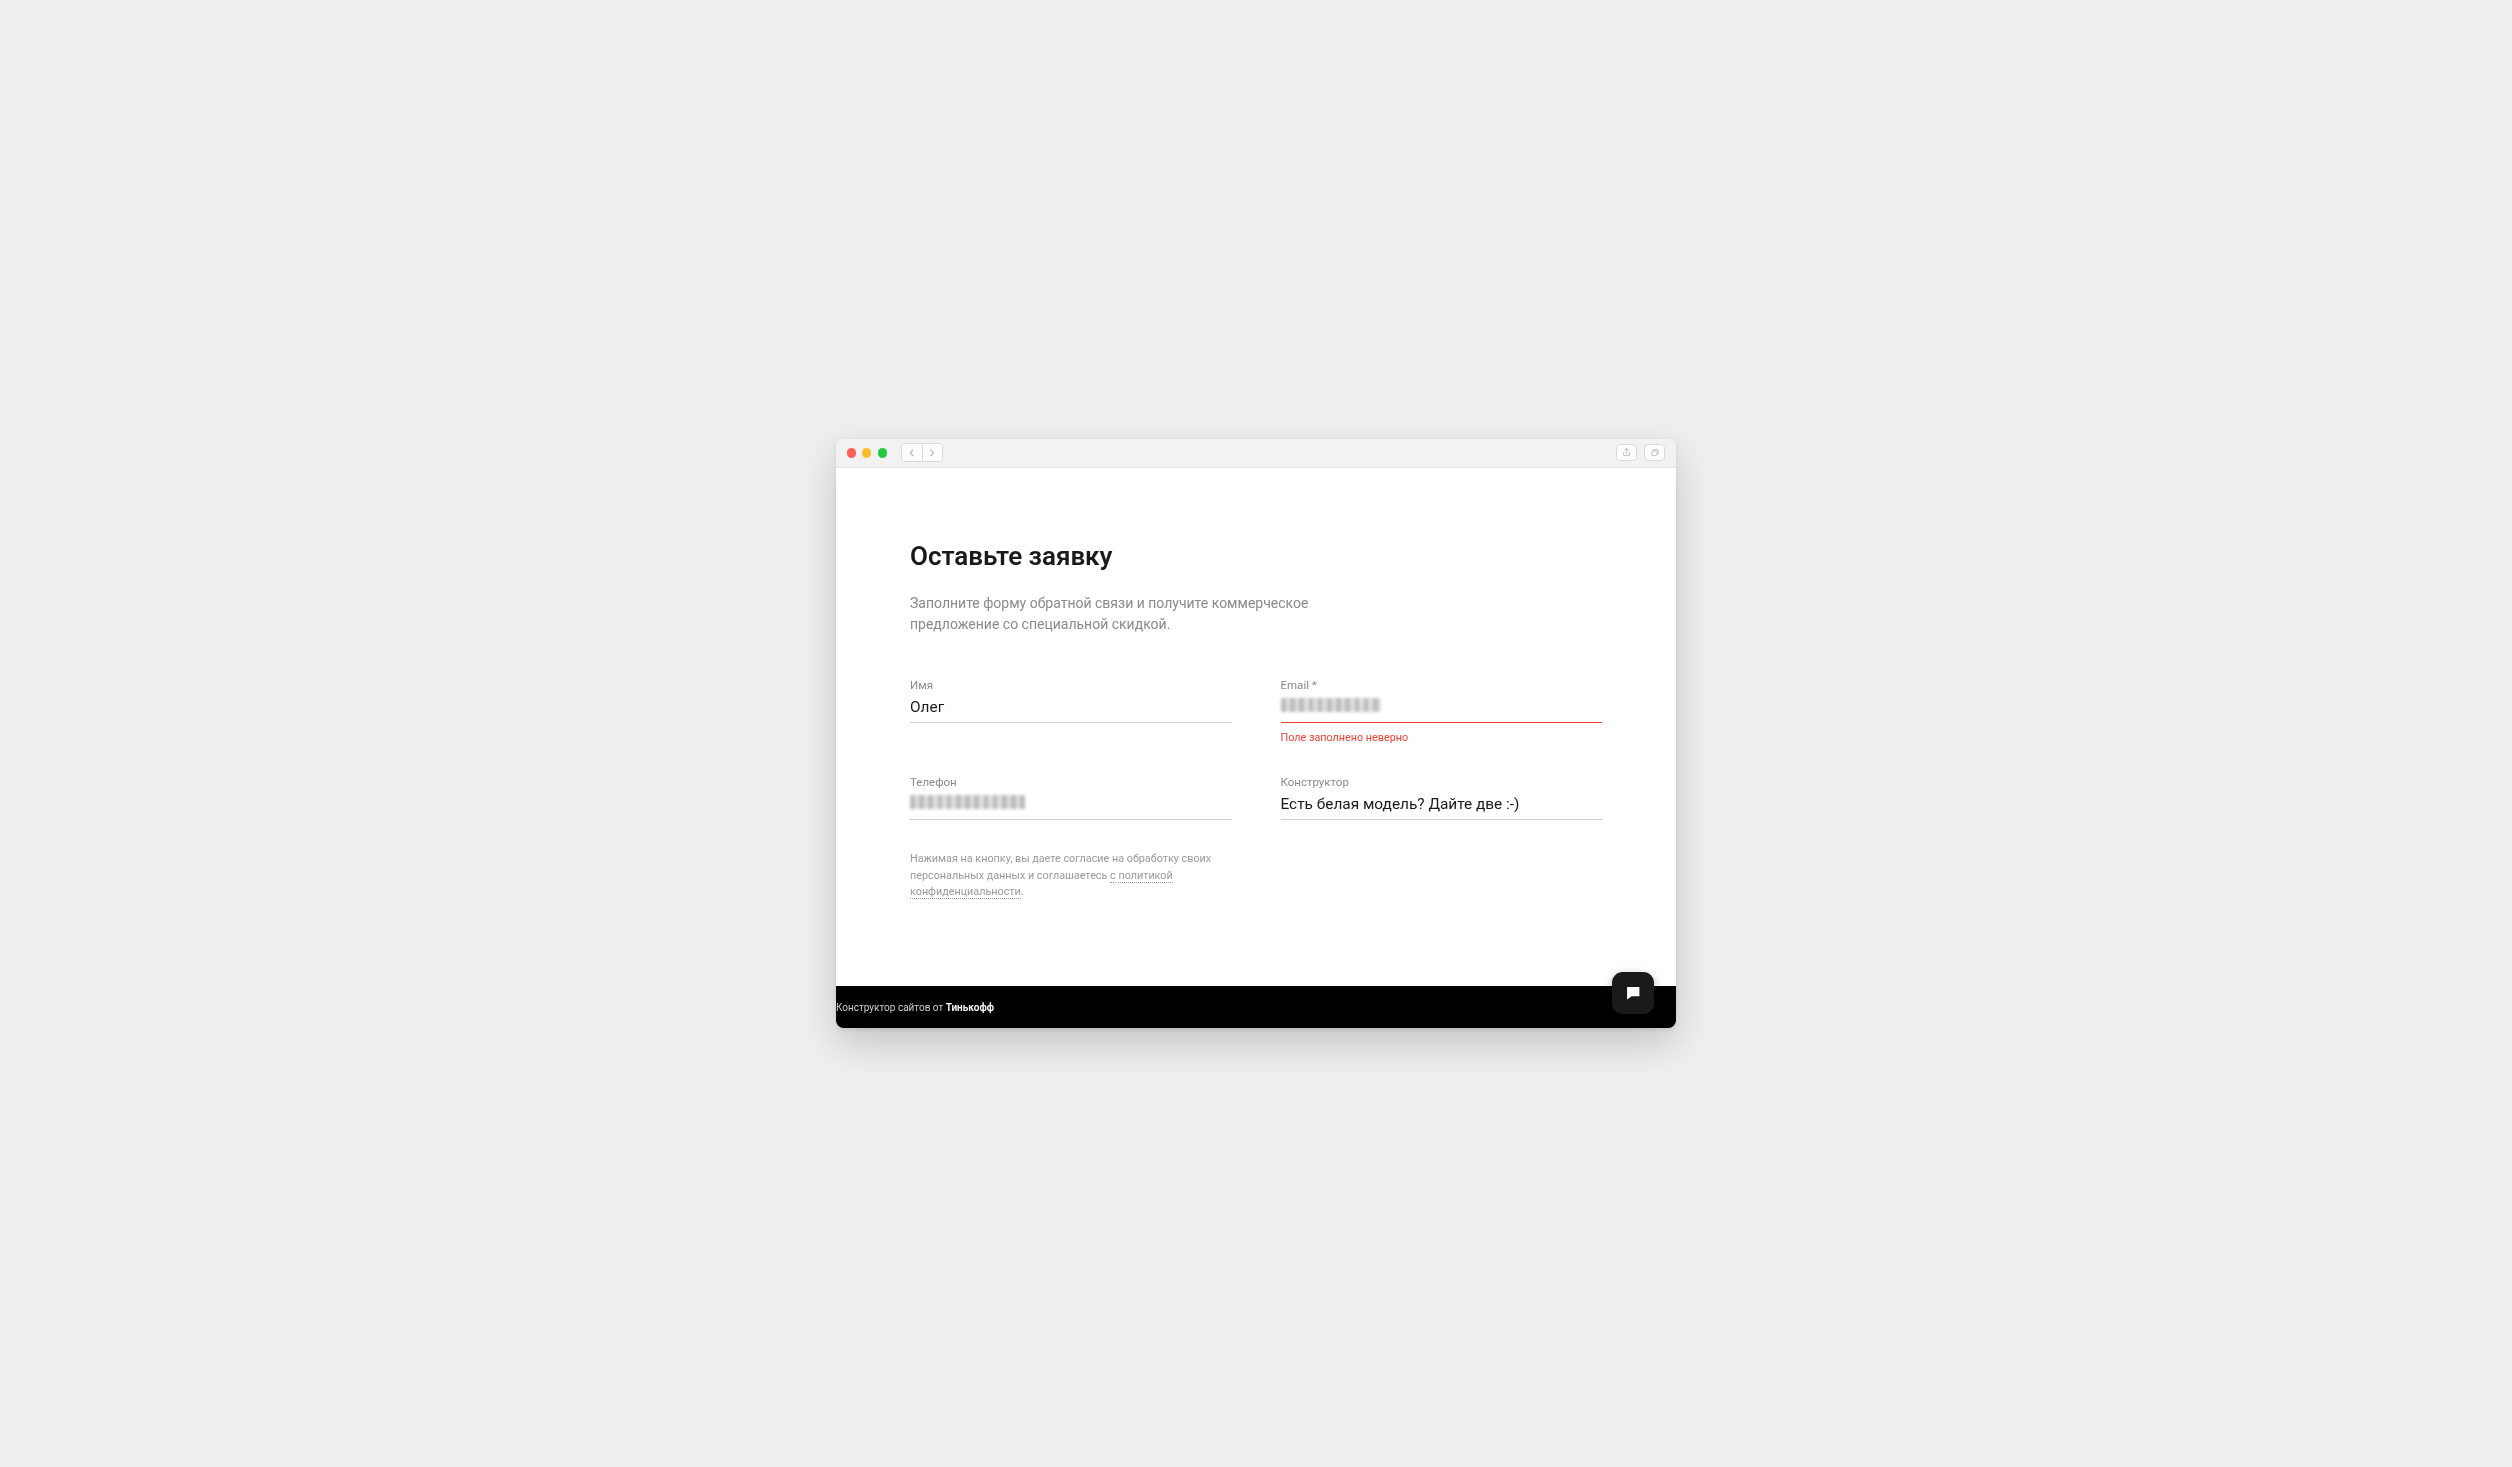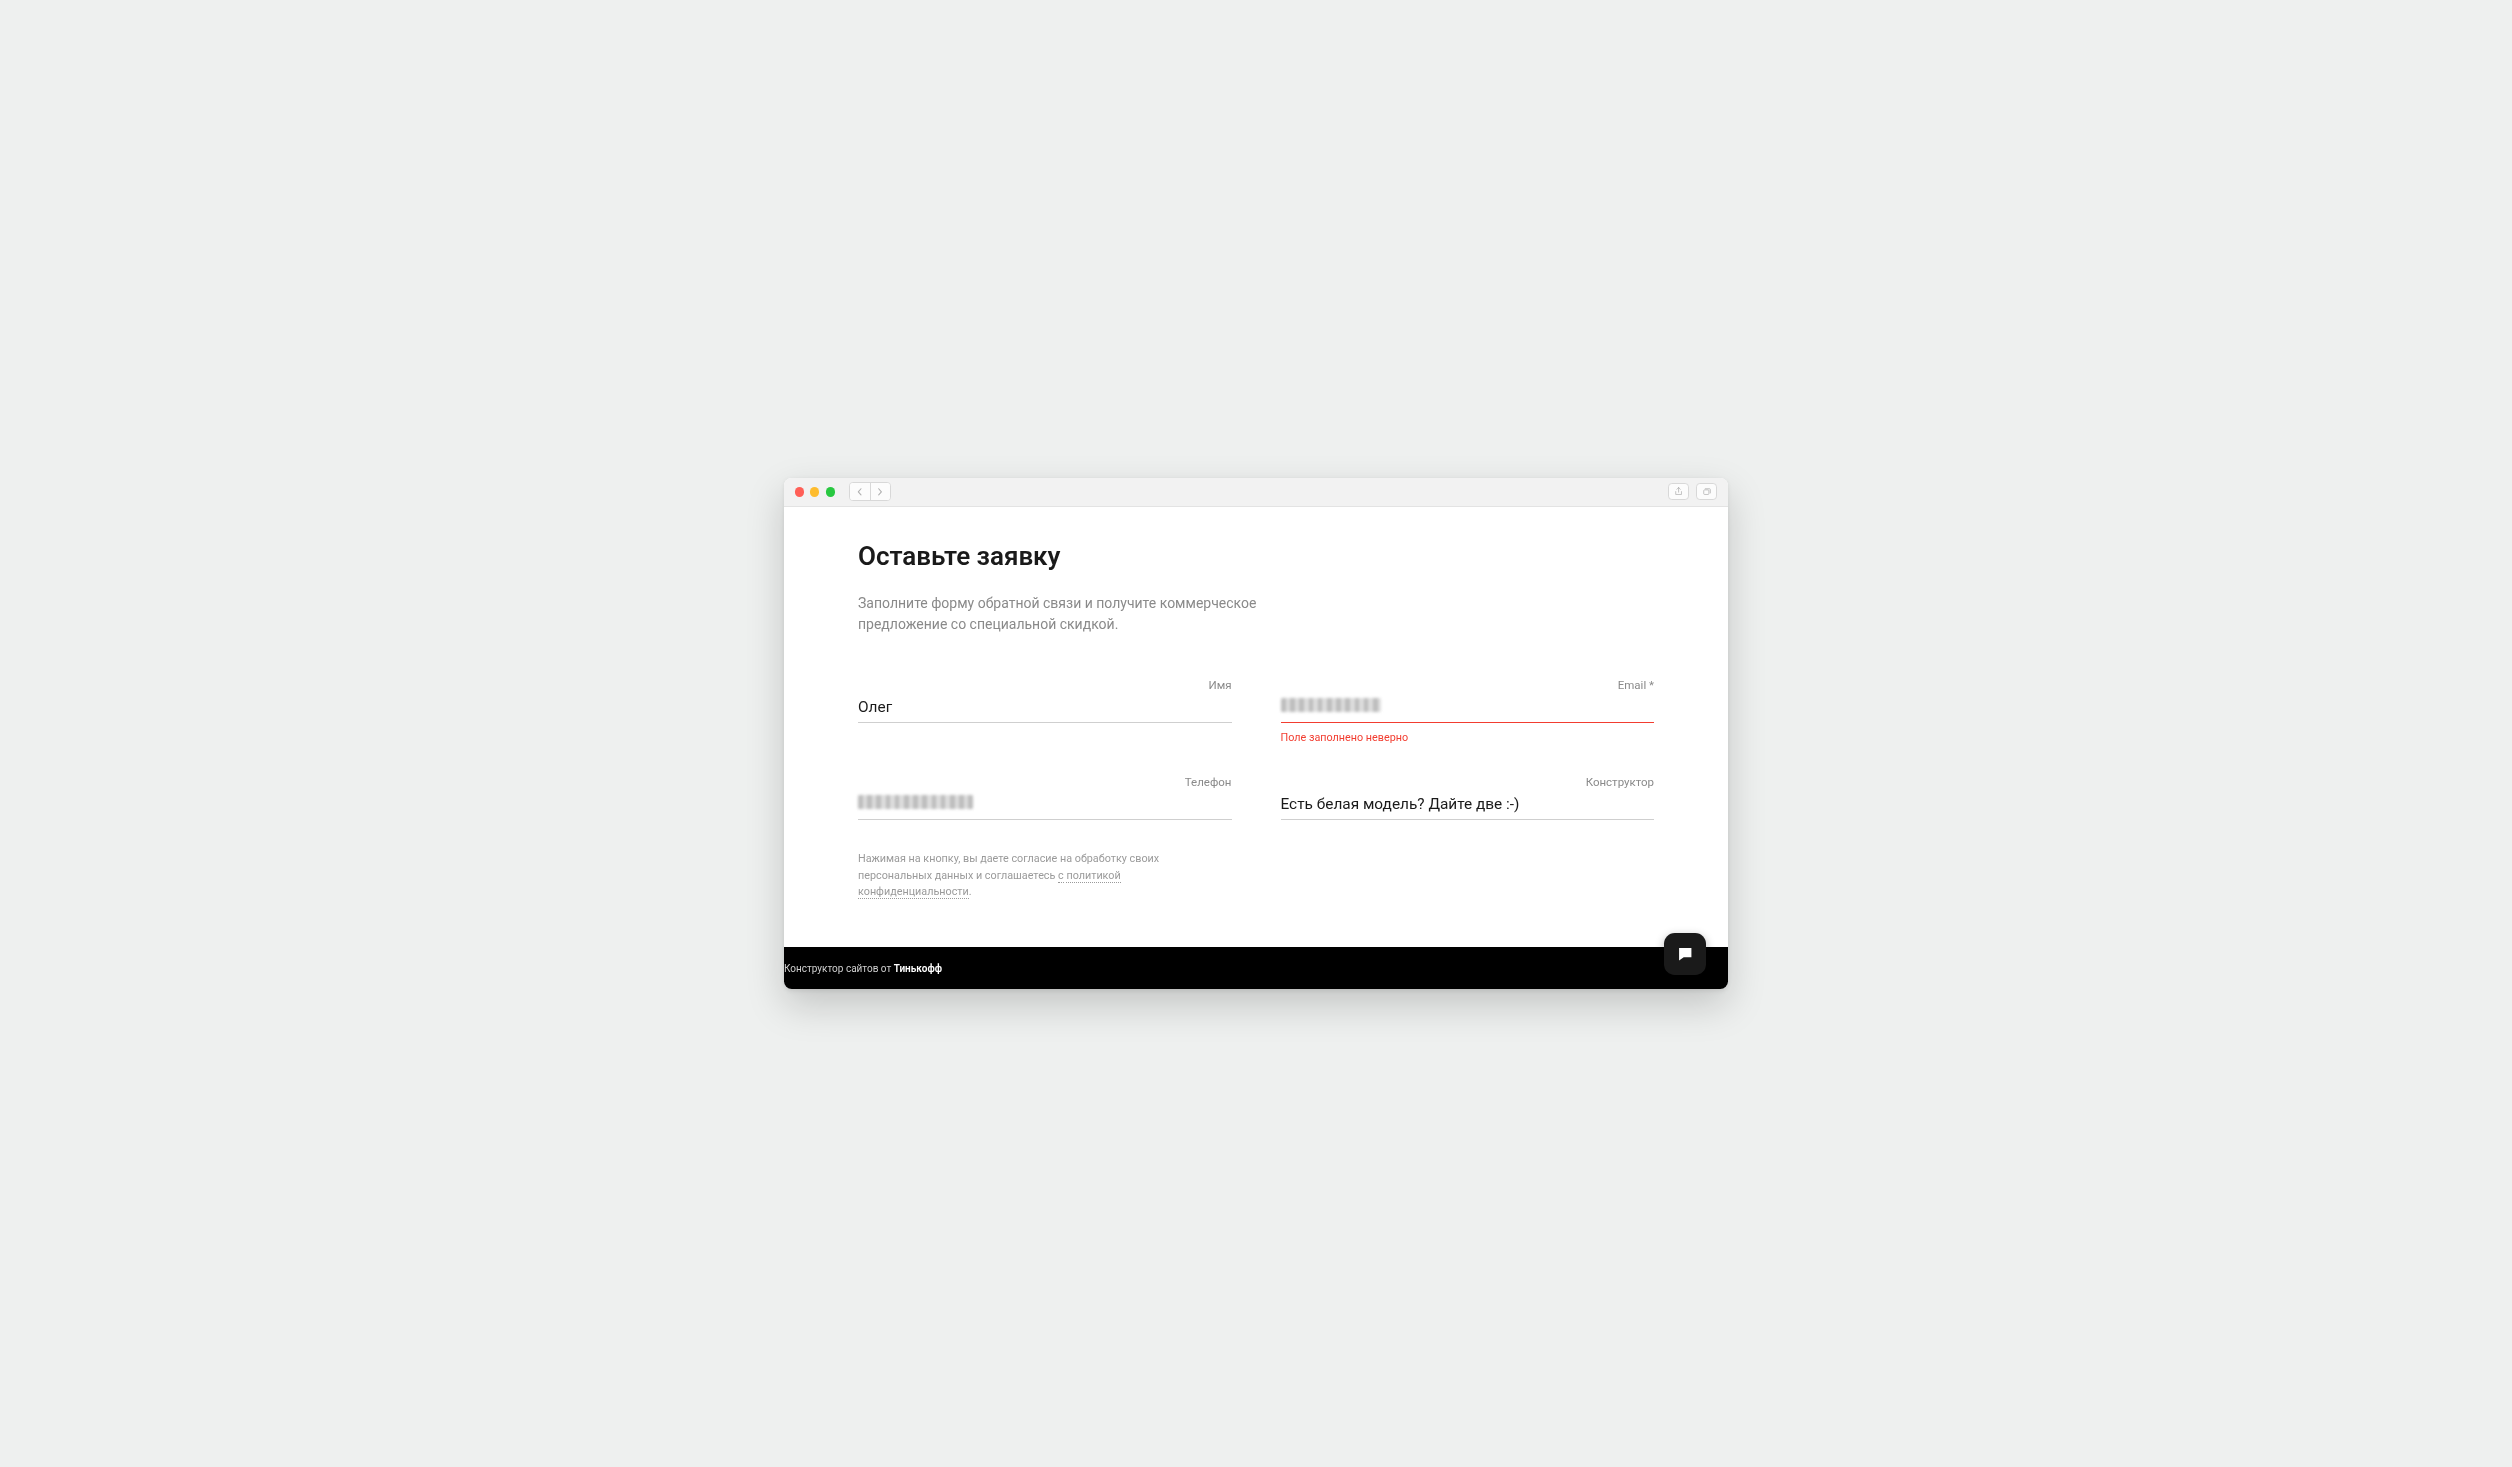--- a/index.html
+++ b/index.html
@@ -7,27 +7,28 @@
   font-family: -apple-system, BlinkMacSystemFont, "Segoe UI", Roboto, Helvetica, Arial, sans-serif;
   background: #eef0ef;
   width: 100%;
   min-height: 100vh;
   display: flex;
   align-items: center;
   justify-content: center;
   padding: 31px;
 }
 .browser-window {
-  width: 944px;
+  width: 840px;
   background: #fff;
   border-radius: 7.7px;
   box-shadow: 0 15.4px 38px rgba(0,0,0,0.18), 0 1.5px 4.6px rgba(0,0,0,0.08);
   overflow: hidden;
   display: flex;
   flex-direction: column;
+  gap: 39px;
 }
 .titlebar {
   height: 29px;
   background: #f2f2f2;
   border-bottom: 0.8px solid #e3e3e3;
   display: flex;
   align-items: center;
   padding: 0 10.8px;
   position: relative;
 }
@@ -94,21 +95,20 @@
   grid-template-columns: 1fr 1fr;
   column-gap: 49px;
   row-gap: 31px;
   margin-bottom: 31px;
 }
 .field { display: flex; flex-direction: column; }
 .field-label {
   font-size: 11.5px;
   color: #8a8a8a;
   margin-bottom: 3.1px;
-  text-align: right;
 }
 .field-input {
   font-size: 15.4px;
   color: #1a1a1a;
   border: none;
   border-bottom: 0.8px solid #cfcfcf;
   padding: 3.1px 0 6.2px 0;
   outline: none;
   background: transparent;
   font-family: inherit;

